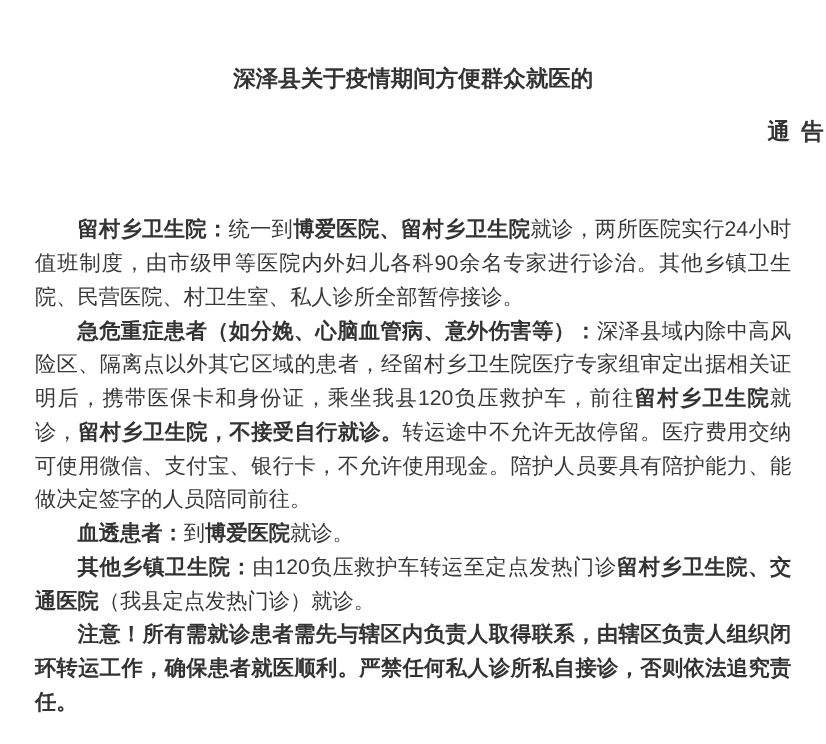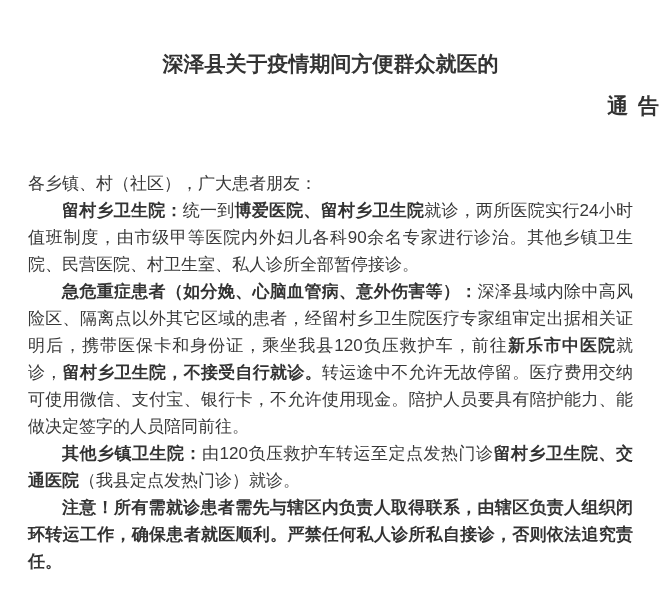--- a/index.html
+++ b/index.html
@@ -17,21 +17,21 @@
   .page {
     position: relative;
     width: 661px;
     height: 595px;
     background: #ffffff;
     box-sizing: border-box;
   }
   .title-block {
     text-align: center;
     font-weight: 700;
-    font-size: 21px;
+    font-size: 18px;
     color: #333333;
     line-height: 27px;
   }
   .title-line1 {
     margin-top: 50px;
   }
   .title-line2 {
     margin-top: 15px;
     letter-spacing: 2px;
     text-align: right;
@@ -58,20 +58,20 @@
 <body>
 
 <div class="page">
 
   <div class="title-block">
     <div class="title-line1">深泽县关于疫情期间方便群众就医的</div>
     <div class="title-line2">通 告</div>
   </div>
 
   <div class="notice-body">
-      <p><span>各乡镇、村（社区），广大患者朋友：</span></p>
       <p class="indent"><span class="bold">留村乡卫生院：</span><span>统一到</span><span class="bold">博爱医院、留村乡卫生院</span><span>就诊，两所医院实行24小时值班制度，由市级甲等医院内外妇儿各科90余名专家进行诊治。其他乡镇卫生院、民营医院、村卫生室、私人诊所全部暂停接诊。</span></p>
-      <p class="indent"><span class="bold">急危重症患者（如分娩、心脑血管病、意外伤害等）：</span><span>深泽县域内除中高风险区、隔离点以外其它区域的患者，经留村乡卫生院医疗专家组审定出据相关证明后，携带医保卡和身份证，乘坐我县120负压救护车，前往</span><span class="bold">新乐市中医院</span><span>就诊，</span><span class="bold">留村乡卫生院，不接受自行就诊。</span><span>转运途中不允许无故停留。医疗费用交纳可使用微信、支付宝、银行卡，不允许使用现金。陪护人员要具有陪护能力、能做决定签字的人员陪同前往。</span></p>
+      <p class="indent"><span class="bold">急危重症患者（如分娩、心脑血管病、意外伤害等）：</span><span>深泽县域内除中高风险区、隔离点以外其它区域的患者，经留村乡卫生院医疗专家组审定出据相关证明后，携带医保卡和身份证，乘坐我县120负压救护车，前往</span><span class="bold">留村乡卫生院</span><span>就诊，</span><span class="bold">留村乡卫生院，不接受自行就诊。</span><span>转运途中不允许无故停留。医疗费用交纳可使用微信、支付宝、银行卡，不允许使用现金。陪护人员要具有陪护能力、能做决定签字的人员陪同前往。</span></p>
+      <p class="indent"><span class="bold">血透患者：</span><span>到</span><span class="bold">博爱医院</span><span>就诊。</span></p>
       <p class="indent"><span class="bold">其他乡镇卫生院：</span><span>由120负压救护车转运至定点发热门诊</span><span class="bold">留村乡卫生院、交通医院</span><span>（我县定点发热门诊）就诊。</span></p>
       <p class="indent"><span class="bold">注意！所有需就诊患者需先与辖区内负责人取得联系，由辖区负责人组织闭环转运工作，确保患者就医顺利。严禁任何私人诊所私自接诊，否则依法追究责任。</span></p>
     </div>
 
 </div>
 
 </body></html>

